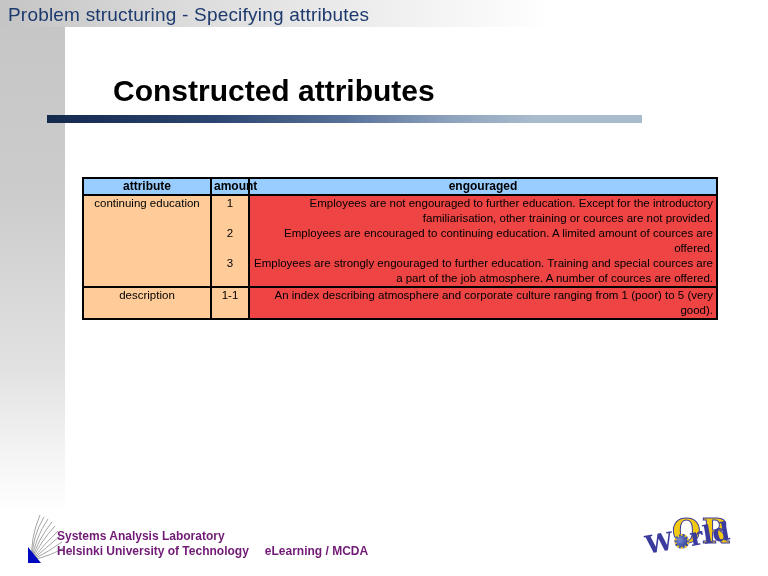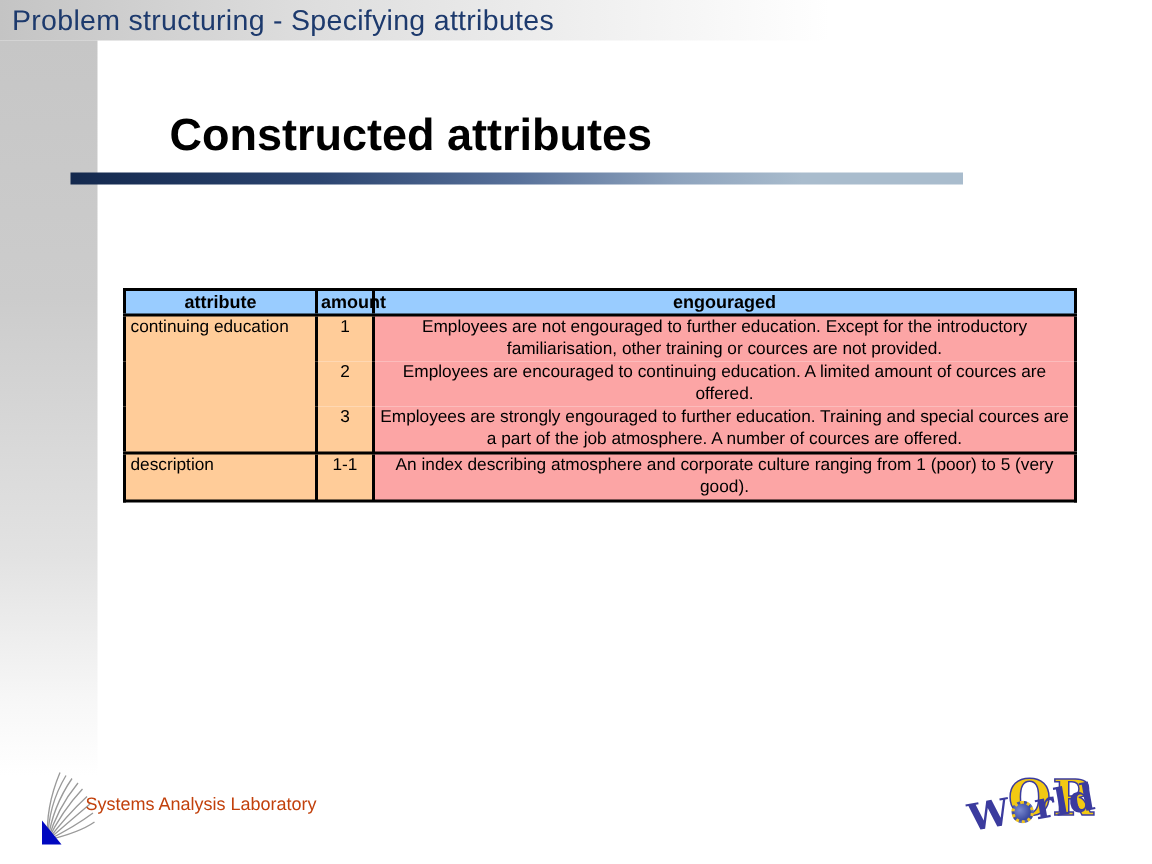--- a/index.html
+++ b/index.html
@@ -38,41 +38,40 @@
     background: linear-gradient(90deg, #14294e 0%, #2c4570 28%, #58719a 50%, #8ea3bd 68%, #a9bccd 82%, #a9bccd 100%);
   }
 
   
   table.attr-table {
     position: absolute; left: 82px; top: 177px;
     border-collapse: collapse; table-layout: fixed;
     width: 634px;
     font-size: 11.5px; line-height: 15px; color: #000;
     border: 2px solid #000;
-    margin-top: 15px;
   }
   .attr-table col.c-attr { width: 128px; }
   .attr-table col.c-level { width: 38px; }
   .attr-table col.c-desc { width: 468px; }
   .attr-table th {
     font-size: 12px; font-weight: bold; text-align: center;
     background: #99ccff; height: 17px; padding: 0 2px;
     border-bottom: 2px solid #000;
   }
   .attr-table td { vertical-align: top; padding: 0 3px; }
-  .attr-table td.cell-attr { background: #ffcc99; }
+  .attr-table td.cell-attr { background: #ffcc99; text-align: center; }
   .attr-table td.cell-level { background: #ffcc99; text-align: center; }
-  .attr-table td.cell-desc { background: #fca5a5; text-align: center; }
+  .attr-table td.cell-desc { background: #ef4444; text-align: right; }
   .attr-table .v-div { border-left: 2px solid #000; }
   .attr-table tr.group-start td { border-top: 2px solid #000; }
 
   
   .footer-text {
     position: absolute; left: 57px; top: 529px;
-    font-size: 12px; line-height: 15px; color: #c2410c;
+    font-size: 12px; line-height: 15px; color: #701a75; font-weight: bold;
   }
   .footer-text .course { margin-left: 16px; }
   .sal-logo { position: absolute; left: 26px; top: 511px; }
 
   
   .orworld { position: absolute; left: 648px; top: 512px; width: 112px; height: 60px; font-family: "DejaVu Serif", serif; }
   .orworld .or {
     position: absolute; left: 24px; top: 0px;
     font-size: 33px; font-weight: bold; color: #f2c913;
     -webkit-text-stroke: 1px #3b3b9e; letter-spacing: 1px;
@@ -148,20 +147,23 @@
       <path d="M6,49 Q18,33 32,20"></path>
       <path d="M6,49 Q21,36 34,25"></path>
       <path d="M6,49 Q24,40 36,31"></path>
       <path d="M6,49 Q27,44 37,37"></path>
     </g>
     <path d="M2,36 L15,52 L2,52 Z" fill="#0008c0"></path>
   </svg>
 
   <div class="footer-text">
     <div>Systems Analysis Laboratory</div>
+    <div>
+      <span>Helsinki University of Technology</span><span class="course">eLearning / MCDA</span>
+    </div>
   </div>
 
   <div class="orworld">
     <span class="or">OR</span>
     <span class="world"><span>W</span><span class="globe"></span><span>rld</span></span>
   </div>
 
 </div>
 
 </body></html>

